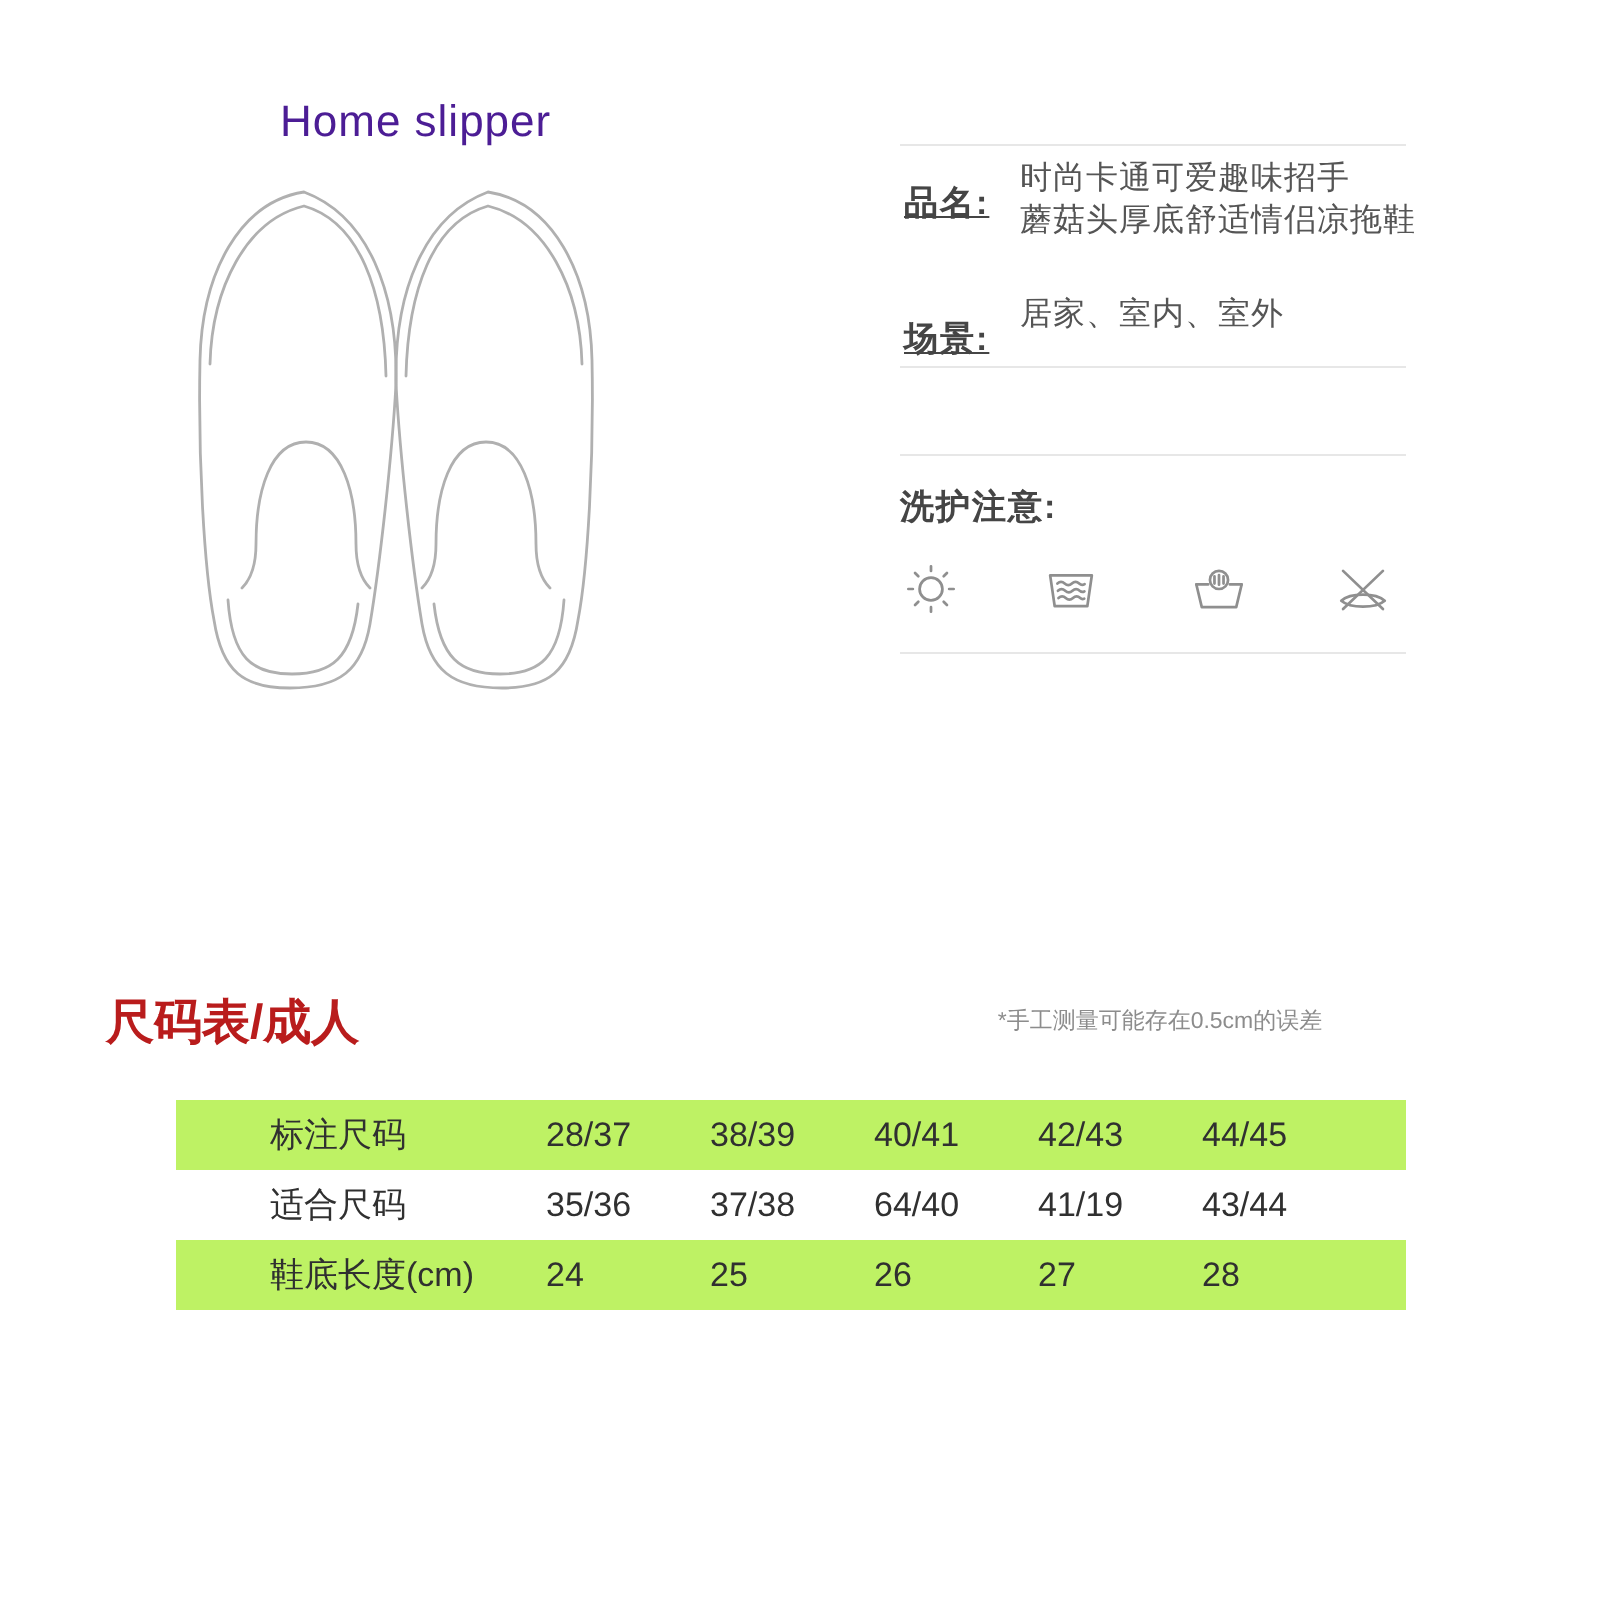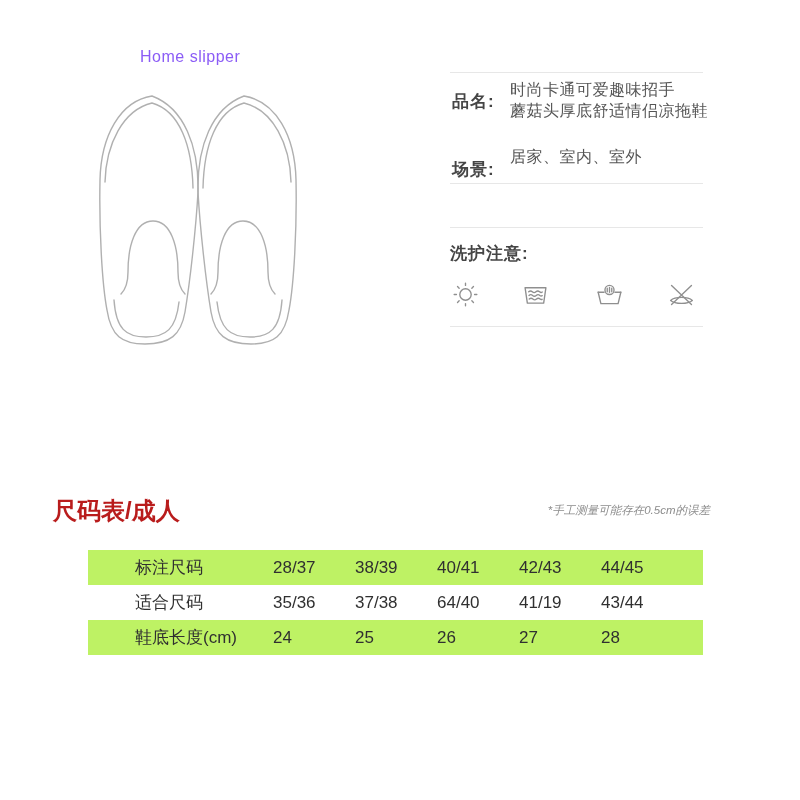--- a/index.html
+++ b/index.html
@@ -1,40 +1,40 @@
 <!DOCTYPE html>
 <html><head>
 <meta charset="utf-8">
 <style>
   * { margin:0; padding:0; box-sizing:border-box; }
   html,body { width:800px; height:800px; background:#ffffff; font-family:"Liberation Sans", sans-serif; }
   .page { position:relative; width:800px; height:800px; background:#fff; overflow:hidden; }
 
-  .page-title { position:absolute; left:140px; top:48px; font-size:16px; letter-spacing:0.5px; color:#8b5cf6; font-weight:500; }
+  .page-title { position:absolute; left:140px; top:48px; font-size:22px; letter-spacing:0.5px; color:#4c1d95; font-weight:500; }
 
   .slipper-svg { position:absolute; left:90px; top:88px; }
 
   .divider { position:absolute; left:450px; width:253px; height:1px; background:#e7e7e7; }
   .d1 { top:72px; } .d2 { top:183px; } .d3 { top:227px; } .d4 { top:326px; }
 
-  .flabel { position:absolute; font-size:17px; font-weight:600; color:#454545; letter-spacing:1px; }
+  .flabel { position:absolute; font-size:17px; font-weight:600; color:#454545; letter-spacing:1px;text-decoration:underline; }
   .flabel-name { left:452px; top:90px; }
   .flabel-scene { left:452px; top:146px;margin-top:12px; }
 
   .fvalue { position:absolute; left:510px; font-size:16px; color:#555; letter-spacing:0.5px; }
   .fvalue-name { top:79px; line-height:21px; }
   .fvalue-scene { top:147px; }
 
   .care-label { position:absolute; left:450px; top:242px; font-size:17px; font-weight:600; color:#454545; letter-spacing:1px; }
   .care-icons { position:absolute; left:450px; top:280px; width:253px; height:30px; }
   .care-icon { position:absolute; top:0; width:29px; height:29px; }
   .ci-0 { left:1px; } .ci-1 { left:71px; } .ci-2 { left:145px; } .ci-3 { left:217px; }
 
   .size-title { position:absolute; left:53px; top:495px; font-size:24px; font-weight:700; color:#b91c1c; }
-  .size-note { position:absolute; left:450px; top:503px; width:260px; text-align:right; font-size:11.5px; color:#8c8c8c;font-style:italic; }
+  .size-note { position:absolute; left:450px; top:503px; width:260px; text-align:center; font-size:11.5px; color:#8c8c8c; }
 
   .size-table { position:absolute; left:88px; top:550px; width:615px; border-collapse:collapse; table-layout:fixed; }
   .size-table td { height:35px; font-size:17px; color:#303030; vertical-align:middle; padding:0; white-space:nowrap; }
   .size-table td.rowlabel { padding-left:47px; width:185px; }
   .size-table td.val { width:82px; }
   .size-table tr.stripe { background:#bef264; }
 </style>
 </head>
 <body>
 

